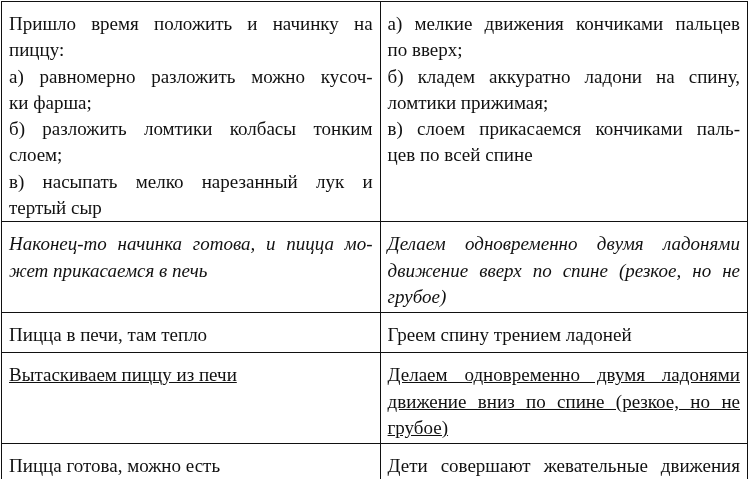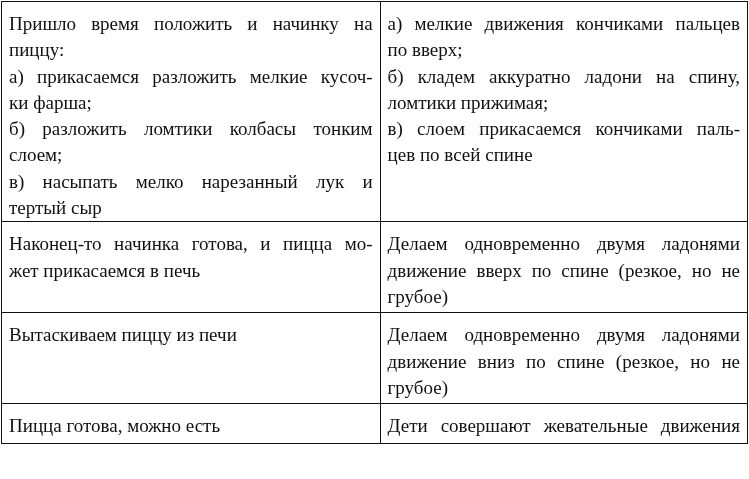--- a/index.html
+++ b/index.html
@@ -36,35 +36,35 @@
     td.col-left { width: 373px; }
     td.col-right { width: 362px; }
     .line {
       display: block;
     }
     .just {
       text-align: justify;
       text-align-last: justify;
     }
     tr.r1 td { height: 215px; }
-    tr.r2 td { height: 91px; }
+    tr.r2 td { height: 91px; font-style: italic; }
     tr.r3 td { height: 40px; }
-    tr.r4 td { height: 91px; }
+    tr.r4 td { height: 91px; text-decoration: underline; }
     tr.r5 td { height: 40px; }
   </style>
 </head>
 <body>
 
 <table class="doc-table">
   <tbody>
     <tr class="r1">
       <td class="col-left">
           <span class="line just">Пришло время положить и начинку на</span>
           <span class="line">пиццу:</span>
-          <span class="line just">а) прикасаемся разложить мелкие кусоч-</span>
+          <span class="line just">а) равномерно разложить можно кусоч-</span>
           <span class="line">ки фарша;</span>
           <span class="line just">б) разложить ломтики колбасы тонким</span>
           <span class="line">слоем;</span>
           <span class="line just">в) насыпать мелко нарезанный лук и</span>
           <span class="line">тертый сыр</span>
         </td>
       <td class="col-right">
           <span class="line just">а) мелкие движения кончиками пальцев</span>
           <span class="line">по вверх;</span>
           <span class="line just">б) кладем аккуратно ладони на спину,</span>
@@ -77,20 +77,28 @@
       <td class="col-left">
           <span class="line just">Наконец-то начинка готова, и пицца мо-</span>
           <span class="line">жет прикасаемся в печь</span>
         </td>
       <td class="col-right">
           <span class="line just">Делаем одновременно двумя ладонями</span>
           <span class="line just">движение вверх по спине (резкое, но не</span>
           <span class="line">грубое)</span>
         </td>
     </tr>
+    <tr class="r3">
+      <td class="col-left">
+          <span class="line">Пицца в печи, там тепло</span>
+        </td>
+      <td class="col-right">
+          <span class="line">Греем спину трением ладоней</span>
+        </td>
+    </tr>
     <tr class="r4">
       <td class="col-left">
           <span class="line">Вытаскиваем пиццу из печи</span>
         </td>
       <td class="col-right">
           <span class="line just">Делаем одновременно двумя ладонями</span>
           <span class="line just">движение вниз по спине (резкое, но не</span>
           <span class="line">грубое)</span>
         </td>
     </tr>

